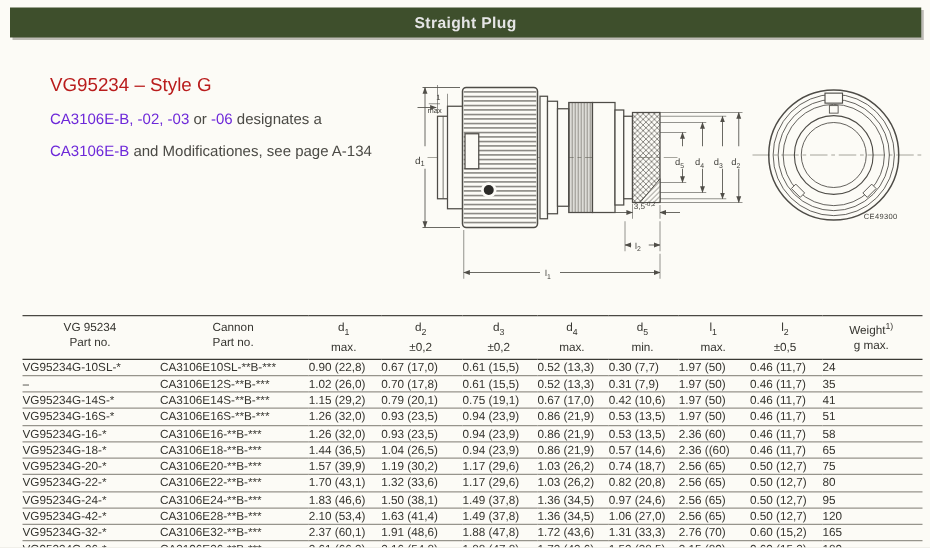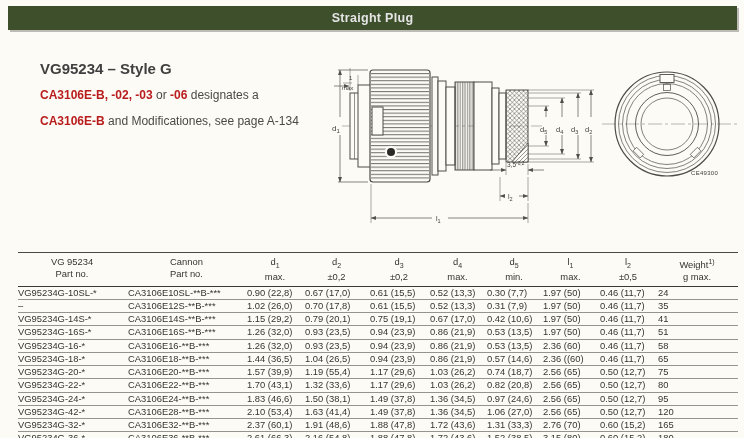--- a/index.html
+++ b/index.html
@@ -7,23 +7,23 @@
     position:relative; width:744px; height:438px; overflow:hidden;
     background:#fcfbf6; font-family:"Liberation Sans", sans-serif;
   }
   .header-bar {
     position:absolute; left:8px; top:6px; width:729px; height:24px;
     background:#3e4f2c; color:#e5e5e5; display:flex; align-items:center; justify-content:center;
     font-size:12.5px; font-weight:bold; letter-spacing:.3px;
     box-shadow:2px 2px 0 rgba(125,123,115,.5);
   }
   .intro { position:absolute; left:40px; top:60px; width:300px; color:#4b4a45; }
-  .intro h1 { margin:0 0 11px 0; font-size:15px; font-weight:bold; color:#404040; }
+  .intro h1 { margin:0 0 11px 0; font-size:15px; font-weight:normal; color:#b91c1c; }
   .intro p { margin:0 0 11px 0; font-size:12px; line-height:15px; }
-  .red { color:#b91c1c;font-weight:bold; }
+  .red { color:#6d28d9; }
   svg text { font-family:"Liberation Sans", sans-serif; fill:#3f3e39; }
   .sideview { position:absolute; left:330px; top:55px; }
   .frontview { position:absolute; left:598px; top:58px; }
 
   .spec-table {
     position:absolute; left:18px; top:252px; width:720px;
     border-collapse:collapse; table-layout:fixed;
     font-size:9.4px; color:#35342f;
     border-top:1px solid #4a4843; border-bottom:2px solid #3a3934;
   }
@@ -279,21 +279,21 @@
           <td>0.86 (21,9)</td>
           <td>0.57 (14,6)</td>
           <td>2.36 ((60)</td>
           <td>0.46 (11,7)</td>
           <td>65</td>
         </tr>
         <tr>
           <td>VG95234G-20-*</td>
           <td>CA3106E20-**B-***</td>
           <td>1.57 (39,9)</td>
-          <td>1.19 (55,4)</td>
+          <td>1.19 (30,2)</td>
           <td>1.17 (29,6)</td>
           <td>1.03 (26,2)</td>
           <td>0.74 (18,7)</td>
           <td>2.56 (65)</td>
           <td>0.50 (12,7)</td>
           <td>75</td>
         </tr>
         <tr>
           <td>VG95234G-22-*</td>
           <td>CA3106E22-**B-***</td>

